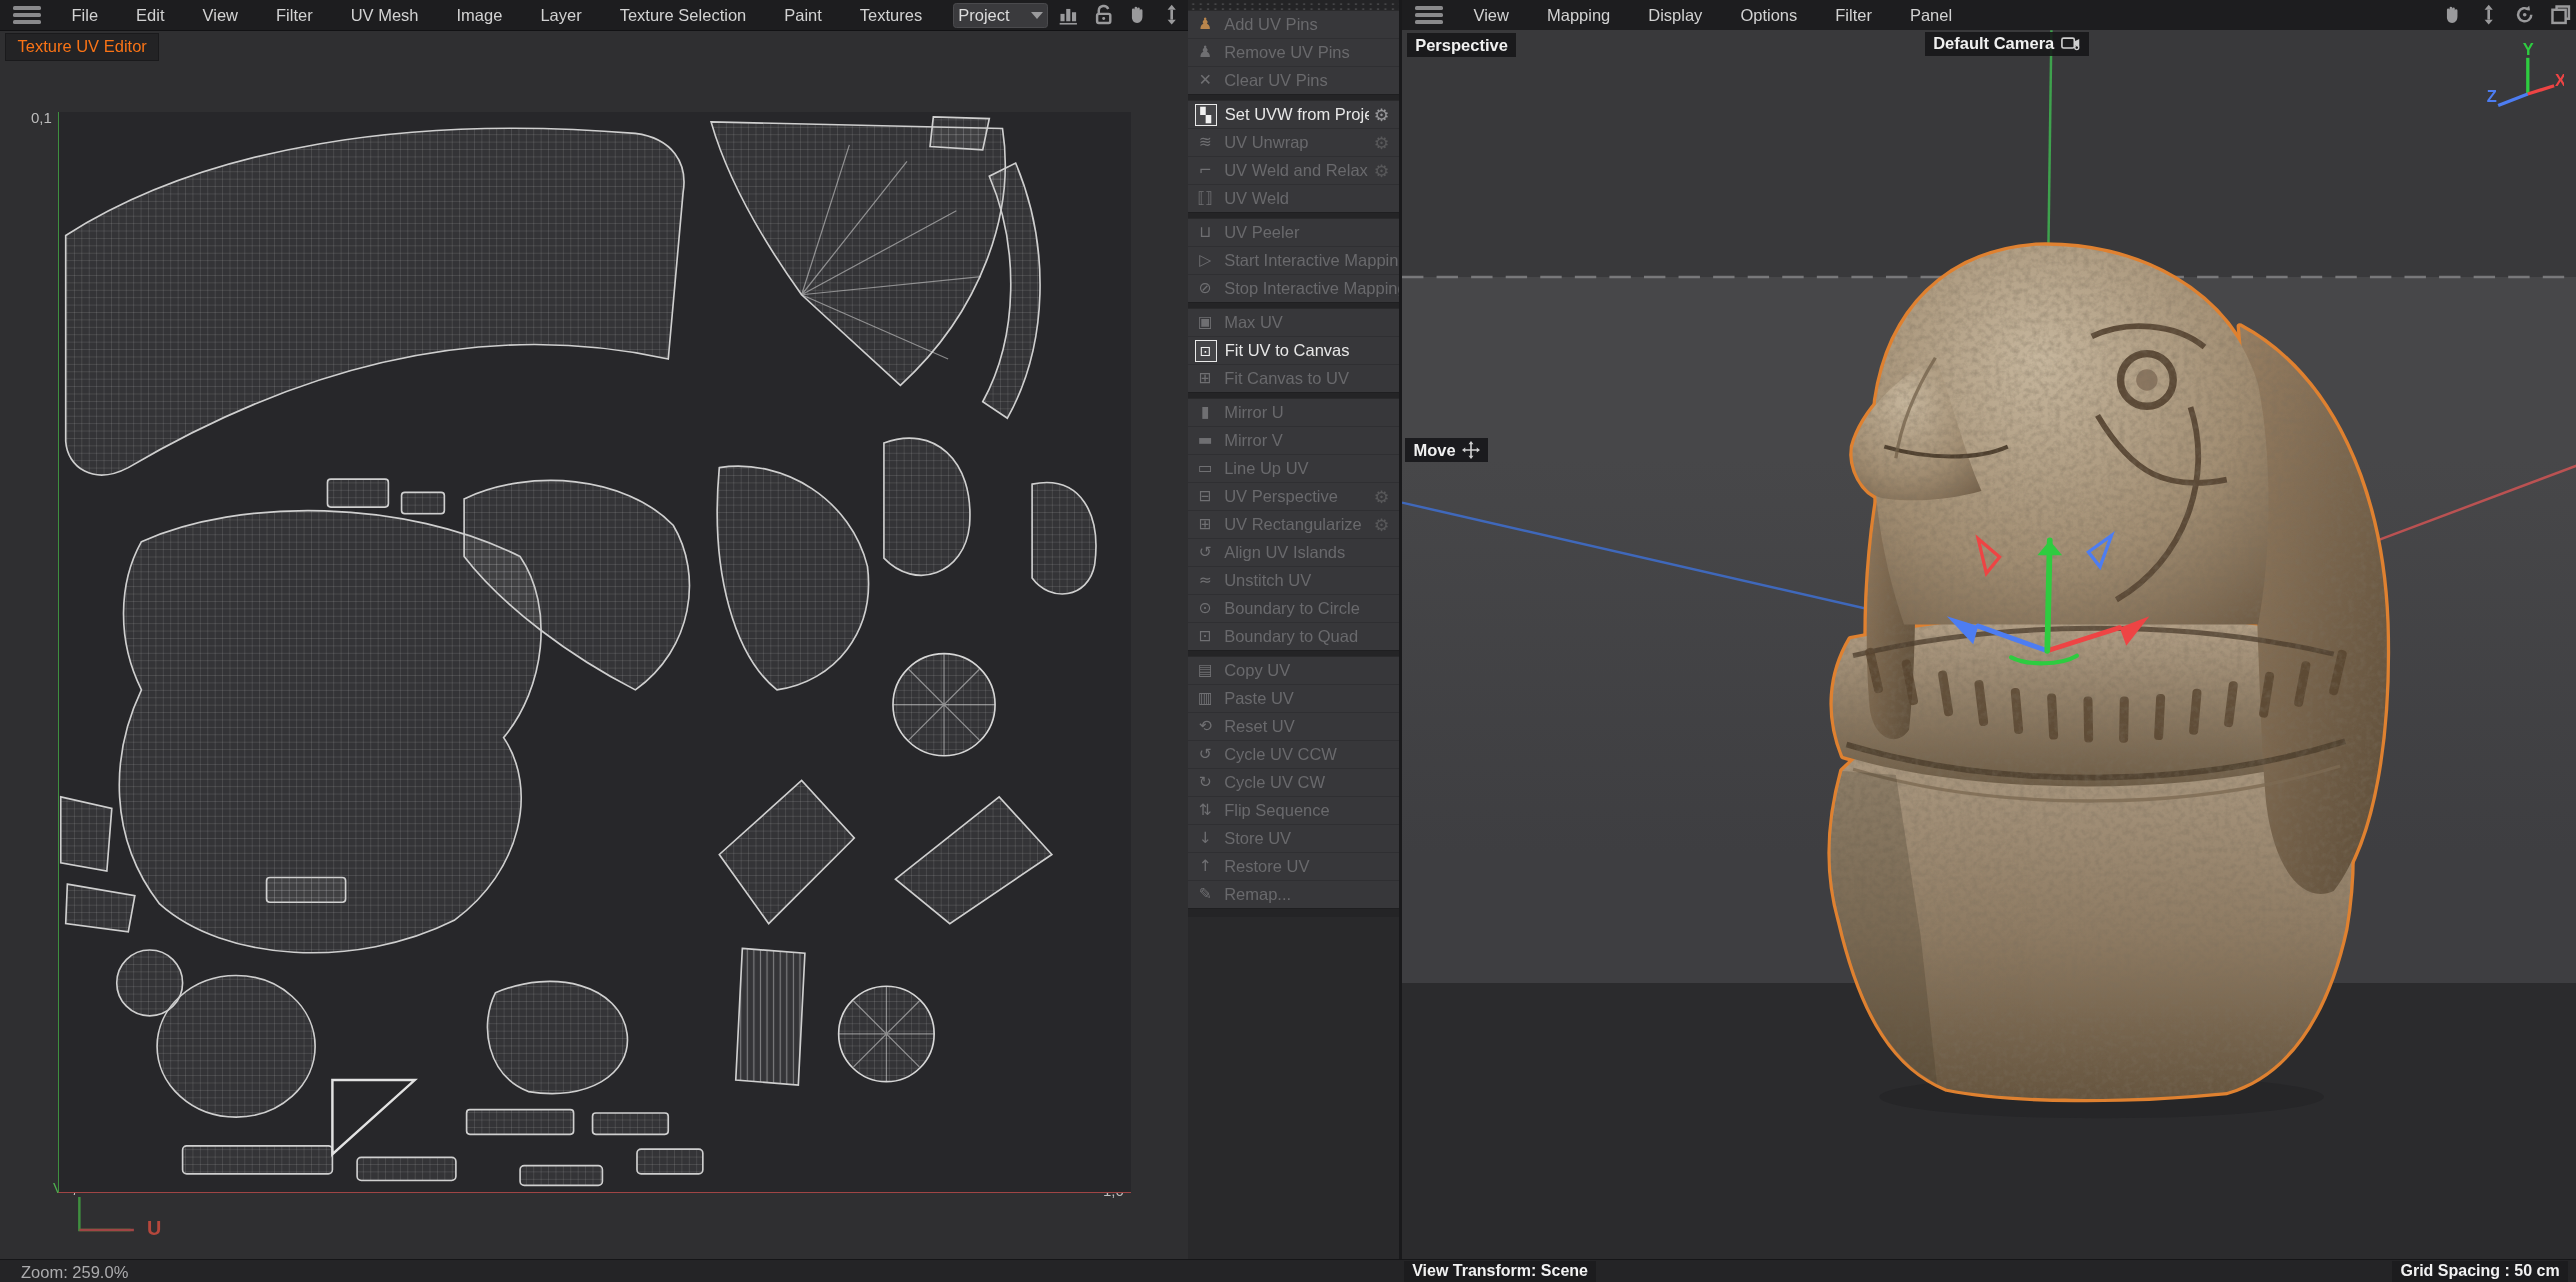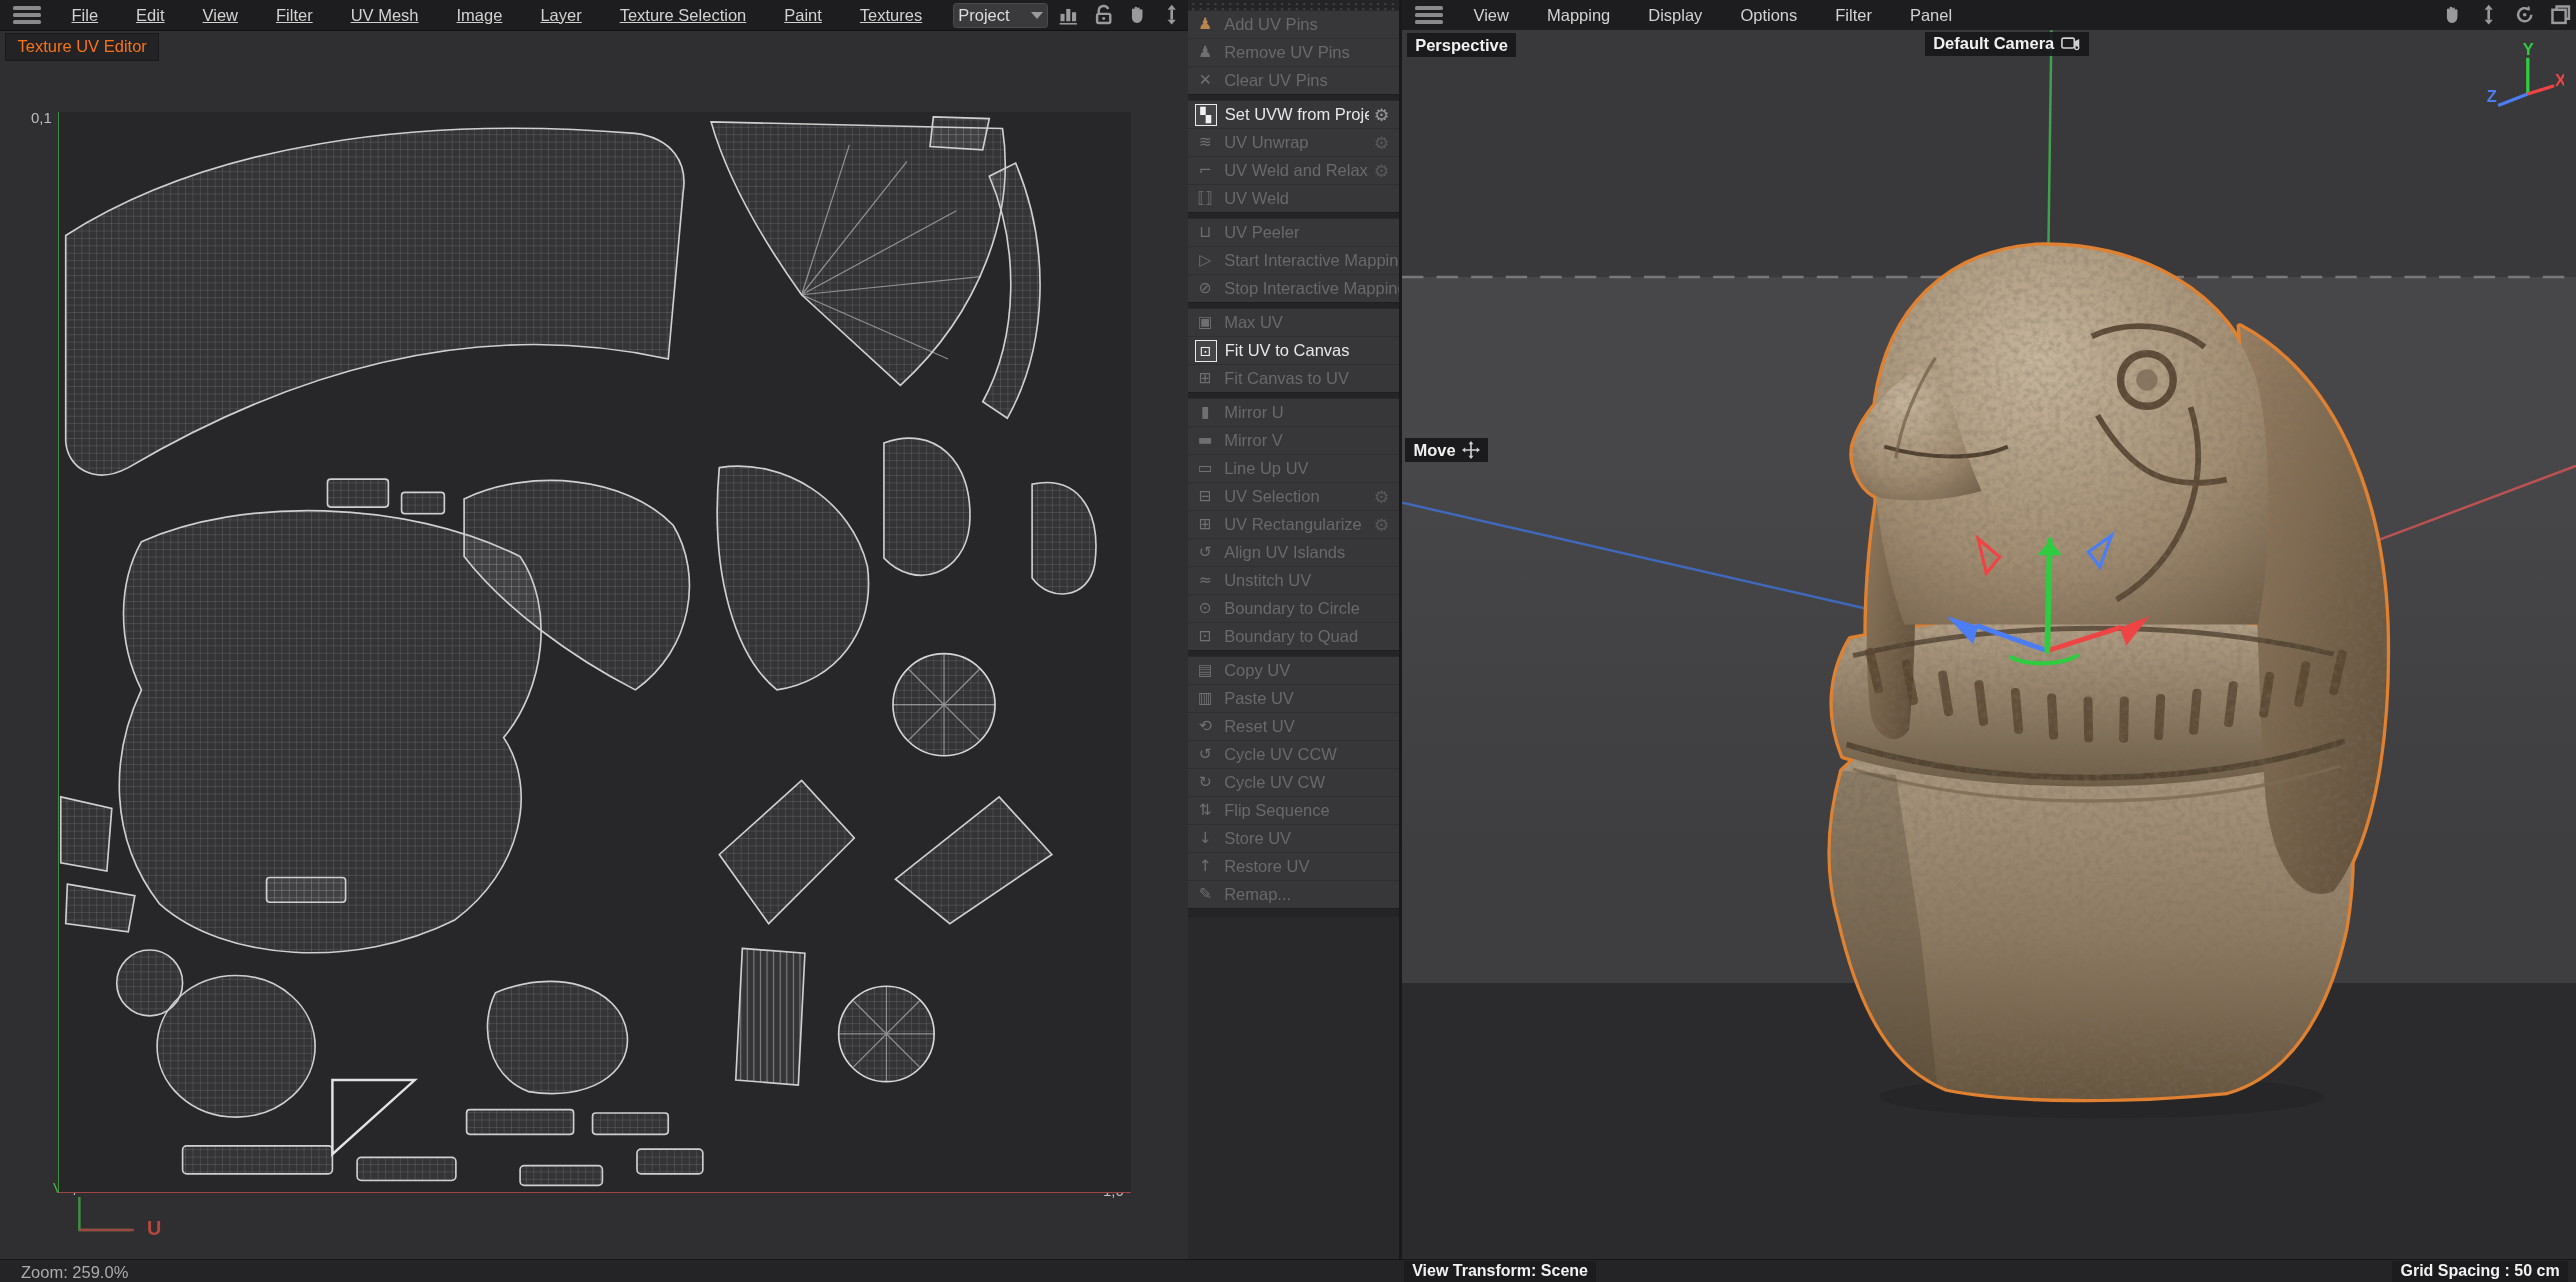--- a/index.html
+++ b/index.html
@@ -10,21 +10,21 @@
 
   
   .menubar{height:30px;background:#1d1d1f;border-bottom:0.8px solid #121214;
            display:flex;align-items:center;font-size:16.5px;color:#d2d2d2;}
   .hamburger{width:28px;height:18px;margin:0 11.5px 0 13px;display:flex;flex-direction:column;justify-content:space-between;}
   .hamburger i{display:block;height:4.1px;background:#8a8a8c;border-radius:1.6px;}
   .mitem{padding:0 19px;cursor:default;white-space:nowrap;}
 
   
   #left-pane{left:0;top:0;width:1188px;height:1259px;background:#2f2f31;}
-  #left-menubar{position:absolute;left:0;top:0;right:0;text-decoration:underline;}
+  #left-menubar{position:absolute;left:0;top:0;right:0;}
   #left-toolbar{position:absolute;right:3.3px;top:0;height:30px;display:flex;align-items:center;gap:8.2px;}
   .dropdown{height:23px;background:#3a3a3d;border:0.8px solid #4a4a4d;border-radius:3.3px;
             display:flex;align-items:center;gap:21.4px;padding:0 4px;font-size:16.5px;color:#dcdcdc;}
   .chev{width:0;height:0;border-left:6.6px solid transparent;border-right:6.6px solid transparent;border-top:7.4px solid #9a9a9c;}
   .tbicon{width:26px;height:26px;display:flex;align-items:center;justify-content:center;}
   .tbicon svg{display:block;}
 
   #doc-tab{left:5px;top:33px;background:#232325;border:0.8px solid #1a1a1c;padding:3.3px 11.5px;
            font-size:16.5px;color:#f97316;}
 
@@ -290,21 +290,21 @@
           <div class="prow">
             <span class="picon">▬</span>
             <span class="plabel">Mirror V</span>
           </div>
           <div class="prow">
             <span class="picon">▭</span>
             <span class="plabel">Line Up UV</span>
           </div>
           <div class="prow">
             <span class="picon">⊟</span>
-            <span class="plabel">UV Selection</span>
+            <span class="plabel">UV Perspective</span>
             <span class="pgear">⚙</span>
           </div>
           <div class="prow">
             <span class="picon">⊞</span>
             <span class="plabel">UV Rectangularize</span>
             <span class="pgear">⚙</span>
           </div>
           <div class="prow">
             <span class="picon">↺</span>
             <span class="plabel">Align UV Islands</span>

